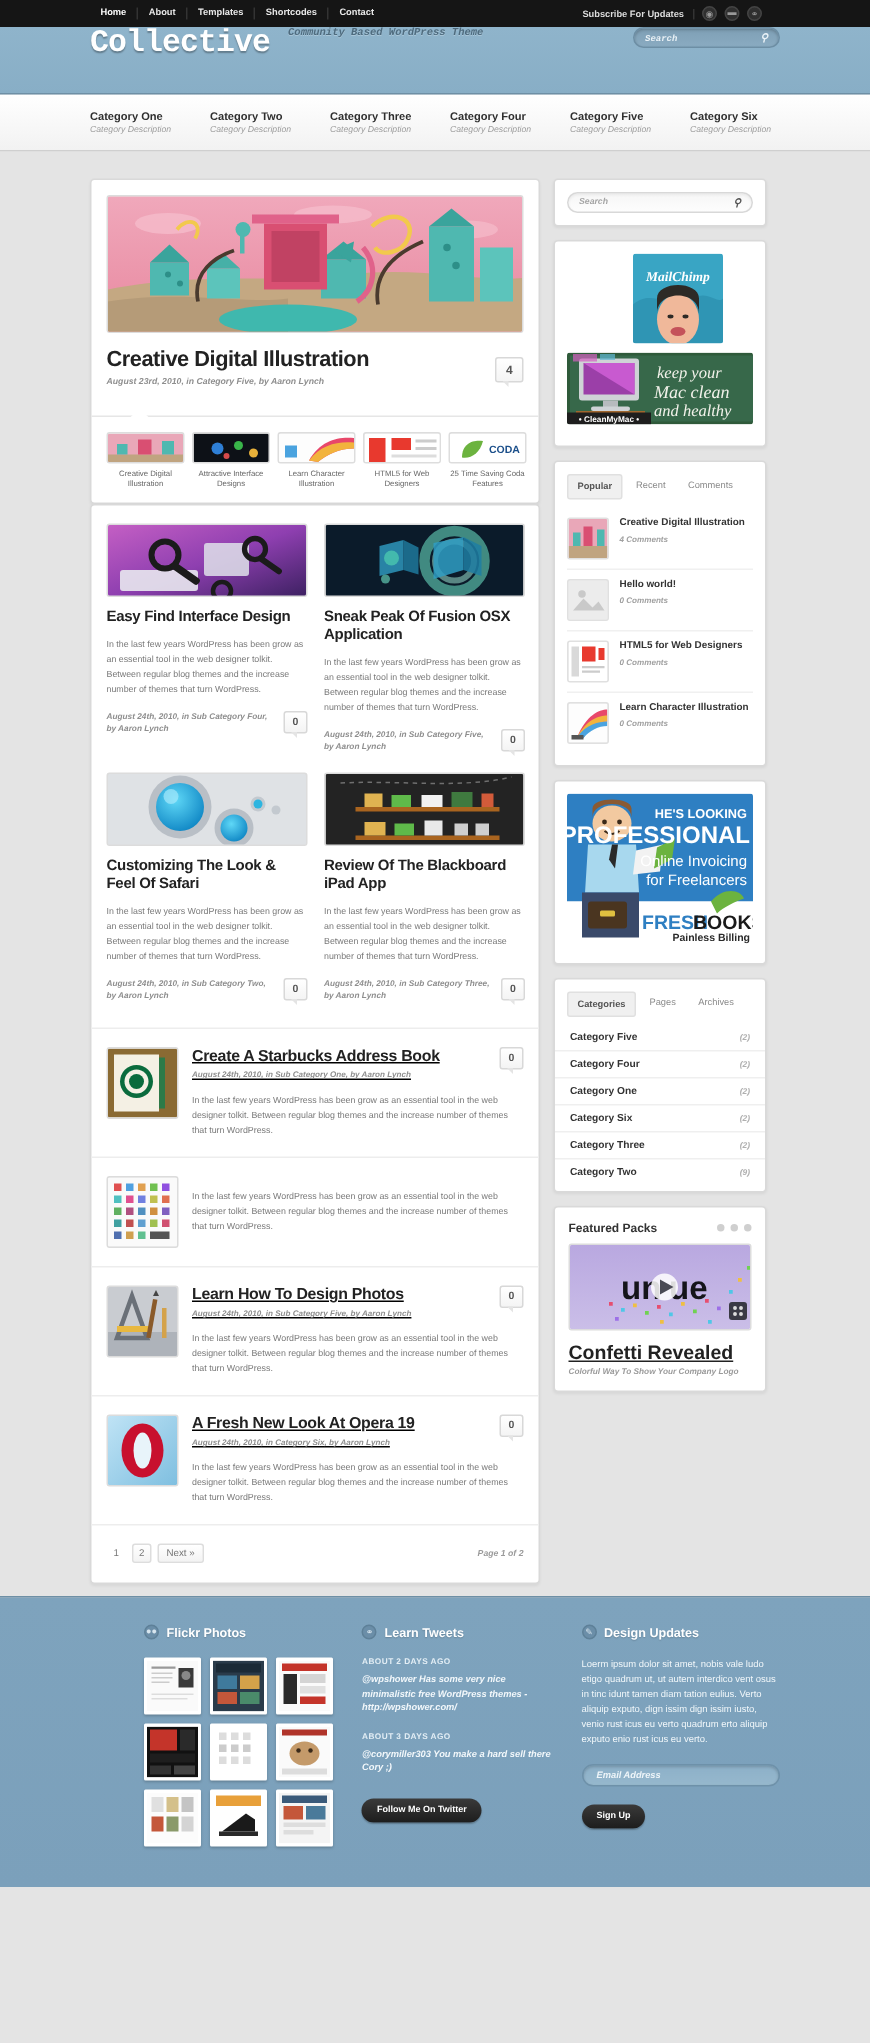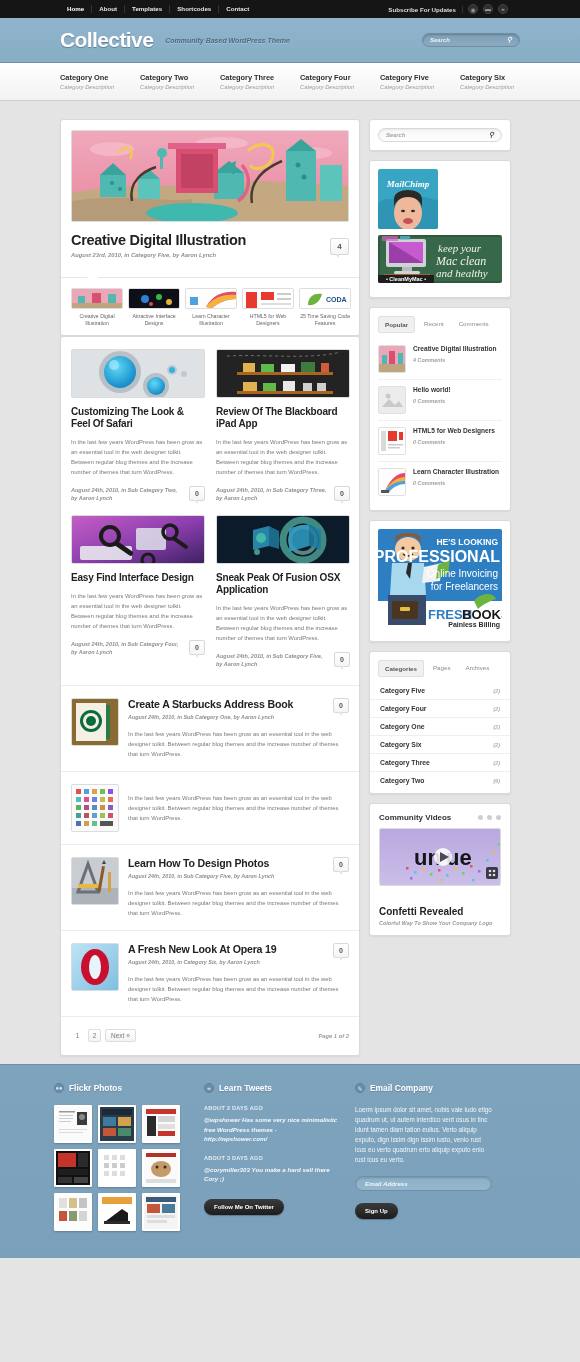--- a/index.html
+++ b/index.html
@@ -39,22 +39,23 @@
     background: #2f2f2f; border: 1px solid #444;
     display: flex; align-items: center; justify-content: center;
     color: #999; font-size: 6px;
   }
 
   
   .header {
     height: 45px;
     background: linear-gradient(#8fb4cb, #88aec6);
     border-bottom: 1px solid #6e8fa5;
-    display: flex; align-items: center;
+    display: flex; align-items: flex-start;
     position: relative;
+    font-family: Liberation Mono, monospace;
   }
   .logo {
     margin-left: 60px;
     color: #fff; font-size: 21px; font-weight: bold;
     letter-spacing: -0.6px;
     text-shadow: 0 1px 1px rgba(0,0,0,0.3);
   }
   .tagline {
     margin-left: 12px; color: #4e6b7e; font-size: 7px;
     font-style: italic; font-weight: bold;
@@ -181,21 +182,21 @@
     display: flex; gap: 9px;
     padding: 12px 10px; border-top: 1px solid #ededed;
   }
   .listpost .lim {
     width: 48px; height: 48px; flex: none;
     border: 1px solid #dcdcdc; border-radius: 2px;
     overflow: hidden; background: #eee;
   }
   .lbody { flex: 1; }
   .lhead { display: flex; align-items: flex-start; }
-  .lhead .lt { flex: 1; }
+  .lhead .lt { flex: 1; text-decoration: underline; }
   .lbody h3 {
     font-size: 10.6px; font-weight: bold; color: #222; letter-spacing: -0.2px;
   }
   .lbody .lmeta {
     font-size: 5.4px; font-style: italic; font-weight: bold;
     color: #8e8e8e; margin-top: 4px;
   }
   .lbody p {
     font-size: 5.9px; color: #7a7a7a; line-height: 10px; margin-top: 9px;
   }
@@ -227,21 +228,21 @@
     background: linear-gradient(#f6f6f6,#fdfdfd);
     border: 1px solid #d8d8d8;
     box-shadow: inset 0 1px 2px rgba(0,0,0,0.06);
     display: flex; align-items: center; padding: 0 7px;
   }
   .sfield span { font-size: 5.8px; color: #a4a4a4; font-style: italic; font-weight: bold; }
   .sfield .mag { margin-left: auto; font-size: 7px; color: #555; }
 
   .adbox { padding: 8px; margin-bottom: 9px; }
   .adrow { display: flex; gap: 6px; margin-bottom: 6px; }
-  .ad-sq { width: 60px; height: 60px; border-radius: 2px; overflow: hidden; }
+  .ad-sq { width: 60px; height: 60px; border-radius: 2px; overflow: hidden; margin-left: 44px; }
   .ad-wide { width: 126px; height: 48px; border-radius: 2px; overflow: hidden; }
 
   .tabs {
     display: flex; gap: 3px; padding: 8px 8px 0 8px;
   }
   .tab {
     font-size: 6.2px; color: #8a8a8a; padding: 4px 6px;
     border-radius: 2px;
   }
   .tab.on {
@@ -285,29 +286,29 @@
   }
   .vidhead .vt { font-size: 8px; font-weight: bold; color: #333; }
   .vdots { margin-left: auto; display: flex; gap: 4px; }
   .vdot { width: 5px; height: 5px; border-radius: 50%; background: #cfcfcf; }
   .vidbody { padding: 0 9px 9px 9px; }
   .vthumb {
     width: 100%; height: 58px; border-radius: 2px;
     overflow: hidden; position: relative;
     border: 1px solid #dcdcdc;
   }
-  .vtitle { font-size: 10px; font-weight: bold; color: #222; margin-top: 20px; }
+  .vtitle { font-size: 13px; font-weight: bold; color: #222; margin-top: 7px; text-decoration: underline; }
   .vsub { font-size: 5.5px; font-style: italic; color: #9a9a9a; font-weight: bold; margin-top: 3px; }
 
   
   .footsep { height: 8px; background: #e4e4e4; }
   .footer {
     background: linear-gradient(#7ea3bd, #7ba0bb);
     border-top: 1px solid #6e8fa5;
-    padding: 18px 60px 0 54px;
+    padding: 18px 60px 0 96px;
     display: flex; gap: 14px;
     height: 194px;
   }
   .fcol { }
   .fcol.c1 { width: 136px; }
   .fcol.c2 { width: 137px; }
   .fcol.c3 { width: 137px; }
   .fhead { display: flex; align-items: center; gap: 5px; margin-bottom: 12px; }
   .fico {
     width: 10px; height: 10px; border-radius: 50%;
@@ -530,20 +531,71 @@
     </div>
 
     <div class="panel">
 
       <div class="postgrid">
         <div class="grow">
           <div class="gcell">
             <div class="gim">
               <svg width="132" height="49" viewBox="0 0 132 49" preserveAspectRatio="none">
                 <defs>
+                    <linearGradient id="gp1" x1="0" y1="0" x2="1" y2="1">
+                  <stop offset="0" stop-color="#c45fc4"></stop>
+                      <stop offset=".5" stop-color="#8e3fb0"></stop>
+                      <stop offset="1" stop-color="#3b2060"></stop>
+                </linearGradient>
+                  </defs>
+                <rect width="132" height="49" fill="url(#gp1)"></rect>
+                <rect x="8" y="30" width="52" height="14" rx="2" fill="#e8e8ee" opacity=".9"></rect>
+                <rect x="64" y="12" width="30" height="22" rx="2" fill="#dfe2ea" opacity=".85"></rect>
+                <circle cx="38" cy="20" r="9" fill="none" stroke="#1b1b1b" stroke-width="4"></circle>
+                <rect x="44" y="24" width="22" height="5" rx="2" fill="#1b1b1b" transform="rotate(35 44 24)"></rect>
+                <circle cx="98" cy="16" r="7" fill="none" stroke="#1b1b1b" stroke-width="3.5"></circle>
+                <rect x="102" y="20" width="18" height="4" rx="2" fill="#1b1b1b" transform="rotate(35 102 20)"></rect>
+                <circle cx="76" cy="44" r="6" fill="none" stroke="#1b1b1b" stroke-width="3"></circle>
+              </svg>
+            </div>
+            <h3>Easy Find Interface Design</h3>
+            <p>In the last few years WordPress has been grow as an essential tool in the web designer tolkit. Between regular blog themes and the increase number of themes that turn WordPress.</p>
+            <div class="gmeta">
+              <div class="mt">August 24th, 2010, in Sub Category Four, by Aaron Lynch</div>
+              <div class="bubble b-sm">0</div>
+            </div>
+          </div>
+          <div class="gcell">
+            <div class="gim">
+              <svg width="132" height="49" viewBox="0 0 132 49" preserveAspectRatio="none">
+                <rect width="132" height="49" fill="#0b1b2a"></rect>
+                <circle cx="86" cy="24" r="20" fill="none" stroke="#6fe6c8" stroke-width="7" opacity=".55"></circle>
+                <circle cx="86" cy="24" r="13" fill="none" stroke="#a8f2dc" stroke-width="4" opacity=".5"></circle>
+                <polygon points="72,12 92,8 92,30 72,36" fill="#2f9ec4" opacity=".85"></polygon>
+                <polygon points="92,8 104,14 104,34 92,30" fill="#1f7ea3" opacity=".85"></polygon>
+                <polygon points="36,14 52,10 52,30 36,34" fill="#2f9ec4" opacity=".8"></polygon>
+                <polygon points="52,10 62,15 62,33 52,30" fill="#1f7ea3" opacity=".8"></polygon>
+                <circle cx="44" cy="22" r="5" fill="#4fd0b0" opacity=".7"></circle>
+                <circle cx="40" cy="36" r="3" fill="#6fe6c8" opacity=".6"></circle>
+              </svg>
+            </div>
+            <h3>Sneak Peak Of Fusion OSX Application</h3>
+            <p>In the last few years WordPress has been grow as an essential tool in the web designer tolkit. Between regular blog themes and the increase number of themes that turn WordPress.</p>
+            <div class="gmeta">
+              <div class="mt">August 24th, 2010, in Sub Category Five, by Aaron Lynch</div>
+              <div class="bubble b-sm">0</div>
+            </div>
+          </div>
+        </div>
+
+        <div class="grow">
+          <div class="gcell">
+            <div class="gim">
+              <svg width="132" height="49" viewBox="0 0 132 49" preserveAspectRatio="none">
+                <defs>
                     <radialGradient id="saf" cx=".4" cy=".35" r=".7">
                   <stop offset="0" stop-color="#5fd8f7"></stop>
                       <stop offset="1" stop-color="#0f86c4"></stop>
                 </radialGradient>
                   </defs>
                 <rect width="132" height="49" fill="#dfe2e5"></rect>
                 <circle cx="48" cy="22" r="21" fill="#b9bfc6"></circle>
                 <circle cx="48" cy="22" r="16" fill="url(#saf)"></circle>
                 <circle cx="42" cy="15" r="5" fill="#a5e8fb" opacity=".7"></circle>
                 <circle cx="84" cy="36" r="13" fill="#b9bfc6"></circle>
@@ -576,71 +628,20 @@
                 <rect x="46" y="33" width="13" height="8" fill="#5fba4a"></rect>
                 <rect x="66" y="31" width="12" height="10" fill="#e8e8e8"></rect>
                 <rect x="86" y="33" width="9" height="8" fill="#cfcfcf"></rect>
                 <rect x="100" y="33" width="9" height="8" fill="#cfcfcf"></rect>
               </svg>
             </div>
             <h3>Review Of The Blackboard iPad App</h3>
             <p>In the last few years WordPress has been grow as an essential tool in the web designer tolkit. Between regular blog themes and the increase number of themes that turn WordPress.</p>
             <div class="gmeta">
               <div class="mt">August 24th, 2010, in Sub Category Three, by Aaron Lynch</div>
-              <div class="bubble b-sm">0</div>
-            </div>
-          </div>
-        </div>
-
-        <div class="grow">
-          <div class="gcell">
-            <div class="gim">
-              <svg width="132" height="49" viewBox="0 0 132 49" preserveAspectRatio="none">
-                <defs>
-                    <linearGradient id="gp1" x1="0" y1="0" x2="1" y2="1">
-                  <stop offset="0" stop-color="#c45fc4"></stop>
-                      <stop offset=".5" stop-color="#8e3fb0"></stop>
-                      <stop offset="1" stop-color="#3b2060"></stop>
-                </linearGradient>
-                  </defs>
-                <rect width="132" height="49" fill="url(#gp1)"></rect>
-                <rect x="8" y="30" width="52" height="14" rx="2" fill="#e8e8ee" opacity=".9"></rect>
-                <rect x="64" y="12" width="30" height="22" rx="2" fill="#dfe2ea" opacity=".85"></rect>
-                <circle cx="38" cy="20" r="9" fill="none" stroke="#1b1b1b" stroke-width="4"></circle>
-                <rect x="44" y="24" width="22" height="5" rx="2" fill="#1b1b1b" transform="rotate(35 44 24)"></rect>
-                <circle cx="98" cy="16" r="7" fill="none" stroke="#1b1b1b" stroke-width="3.5"></circle>
-                <rect x="102" y="20" width="18" height="4" rx="2" fill="#1b1b1b" transform="rotate(35 102 20)"></rect>
-                <circle cx="76" cy="44" r="6" fill="none" stroke="#1b1b1b" stroke-width="3"></circle>
-              </svg>
-            </div>
-            <h3>Easy Find Interface Design</h3>
-            <p>In the last few years WordPress has been grow as an essential tool in the web designer tolkit. Between regular blog themes and the increase number of themes that turn WordPress.</p>
-            <div class="gmeta">
-              <div class="mt">August 24th, 2010, in Sub Category Four, by Aaron Lynch</div>
-              <div class="bubble b-sm">0</div>
-            </div>
-          </div>
-          <div class="gcell">
-            <div class="gim">
-              <svg width="132" height="49" viewBox="0 0 132 49" preserveAspectRatio="none">
-                <rect width="132" height="49" fill="#0b1b2a"></rect>
-                <circle cx="86" cy="24" r="20" fill="none" stroke="#6fe6c8" stroke-width="7" opacity=".55"></circle>
-                <circle cx="86" cy="24" r="13" fill="none" stroke="#a8f2dc" stroke-width="4" opacity=".5"></circle>
-                <polygon points="72,12 92,8 92,30 72,36" fill="#2f9ec4" opacity=".85"></polygon>
-                <polygon points="92,8 104,14 104,34 92,30" fill="#1f7ea3" opacity=".85"></polygon>
-                <polygon points="36,14 52,10 52,30 36,34" fill="#2f9ec4" opacity=".8"></polygon>
-                <polygon points="52,10 62,15 62,33 52,30" fill="#1f7ea3" opacity=".8"></polygon>
-                <circle cx="44" cy="22" r="5" fill="#4fd0b0" opacity=".7"></circle>
-                <circle cx="40" cy="36" r="3" fill="#6fe6c8" opacity=".6"></circle>
-              </svg>
-            </div>
-            <h3>Sneak Peak Of Fusion OSX Application</h3>
-            <p>In the last few years WordPress has been grow as an essential tool in the web designer tolkit. Between regular blog themes and the increase number of themes that turn WordPress.</p>
-            <div class="gmeta">
-              <div class="mt">August 24th, 2010, in Sub Category Five, by Aaron Lynch</div>
               <div class="bubble b-sm">0</div>
             </div>
           </div>
         </div>
       </div>
 
       <div class="listpost">
         <div class="lim">
           <svg width="46" height="46" viewBox="0 0 46 46">
             <rect width="46" height="46" fill="#8a6a33"></rect>
@@ -933,21 +934,21 @@
         </div>
         <div class="catrow">
           <span class="cn">Category Two</span>
           <span class="cc">(9)</span>
         </div>
       </div>
     </div>
 
     <div class="panel">
       <div class="vidhead">
-        <div class="vt">Community Videos</div>
+        <div class="vt">Featured Packs</div>
         <div class="vdots">
           <span class="vdot"></span>
           <span class="vdot"></span>
           <span class="vdot"></span>
         </div>
       </div>
       <div class="vidbody">
         <div class="vthumb">
           <svg width="126" height="58" viewBox="0 0 126 58" preserveAspectRatio="none">
             <defs>
@@ -1133,21 +1134,21 @@
     <div class="tweet">
       <div class="tw-when">ABOUT 3 DAYS AGO</div>
       <div class="tw-txt">@corymiller303 You make a hard sell there Cory ;)</div>
     </div>
     <div class="btn-dark">Follow Me On Twitter</div>
   </div>
 
   <div class="fcol c3">
     <div class="fhead">
       <span class="fico">✎</span>
-      <span class="ft">Email Company</span>
+      <span class="ft">Design Updates</span>
     </div>
     <div class="ftext">Loerm ipsum dolor sit amet, nobis vale ludo etigo quadrum ut, ut autem interdico vent osus in tinc idunt tamen diam tation eulius. Verto aliquip exputo, dign issim dign issim iusto, venio rust icus eu verto quadrum erto aliquip exputo enio rust icus eu verto.</div>
     <div class="finput">
       <span>Email Address</span>
     </div>
     <div class="btn-dark">Sign Up</div>
   </div>
 </div>
 
 </body></html>

